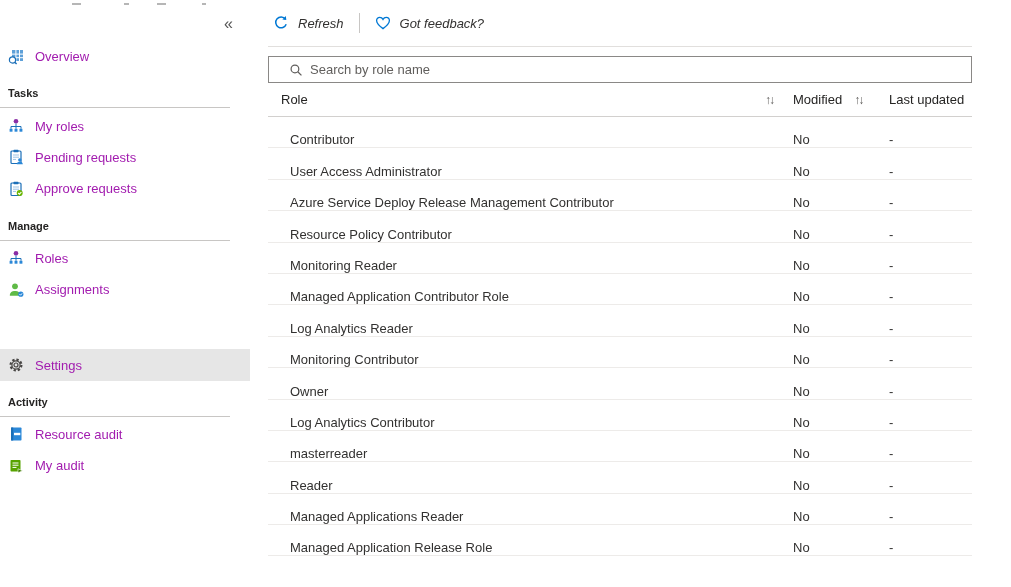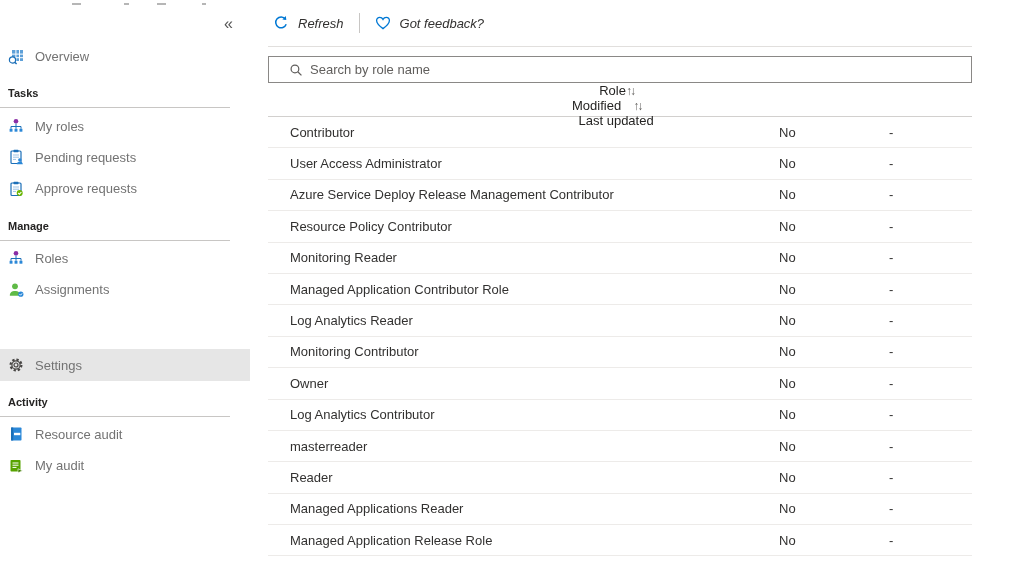--- a/index.html
+++ b/index.html
@@ -29,21 +29,21 @@
   }
   .side-section { margin-top: 12px; }
   .side-section.no-header { margin-top: 0; }
   .side-header {
     font-weight: 700; color: #252423;
     padding: 3px 8px 8px 8px; font-size: 11px;
   }
   .side-divider { height: 1px; background: #c8c6c4; width: 230px; margin-bottom: 2px; }
   .side-item {
     height: 31.4px; display: flex; align-items: center;
-    padding-left: 8px; gap: 11px; cursor: pointer; color: #737373;
+    padding-left: 8px; gap: 11px; cursor: pointer; color: #a21caf;
   }
   .side-item.selected { background: #e6e6e6; margin-top: 44px; }
   .side-item .icon { width: 16px; height: 16px; flex: none; display: flex; }
   .side-item .icon svg { width: 16px; height: 16px; }
 
   
   .main { position: absolute; left: 268px; top: 0; width: 704px; }
   .toolbar {
     height: 47px; display: flex; align-items: center;
     border-bottom: 1px solid #e1dfdd;
@@ -66,34 +66,34 @@
   .search-box .icon { width: 14px; height: 14px; display: flex; flex: none; }
   .search-box input {
     border: none; outline: none; flex: 1; height: 100%;
     font-family: "Liberation Sans", sans-serif; font-size: 13px; color: #323130;
     background: transparent;
   }
   .search-box input::placeholder { color: #605e5c; opacity: 1; }
 
   .thead {
     height: 34px; display: flex; align-items: center;
-    border-bottom: 1px solid #d2d0ce; color: #252423; flex-direction: column;
+    border-bottom: 1px solid #d2d0ce; color: #252423;
   }
   .col-role {
     flex: 1; display: flex; align-items: center;
     justify-content: space-between;
     padding-left: 13px; padding-right: 20px; cursor: pointer;
   }
   .col-mod { width: 96px; display: flex; align-items: center; gap: 12px; cursor: pointer; text-align: right; }
   .col-upd { width: 83px; cursor: pointer; }
   .sort { color: #605e5c; font-size: 12px; letter-spacing: -2px; white-space: nowrap; }
 
   .trow {
-    height: 31.4px; display: flex; align-items: center;
-    border-bottom: 1px solid #edebe9; cursor: pointer; gap: 14px;
+    height: 31.4px; display: flex; align-items: flex-end;
+    border-bottom: 1px solid #edebe9; cursor: pointer;
   }
   .cell.role { flex: 1; padding-left: 22px; overflow: hidden; white-space: nowrap; }
   .cell.modified { width: 96px; }
   .cell.updated { width: 83px; }
 </style>
 </head>
 <body>
 
 <div>
   <div class="frag" style="left:72px; width:9px;"></div>

